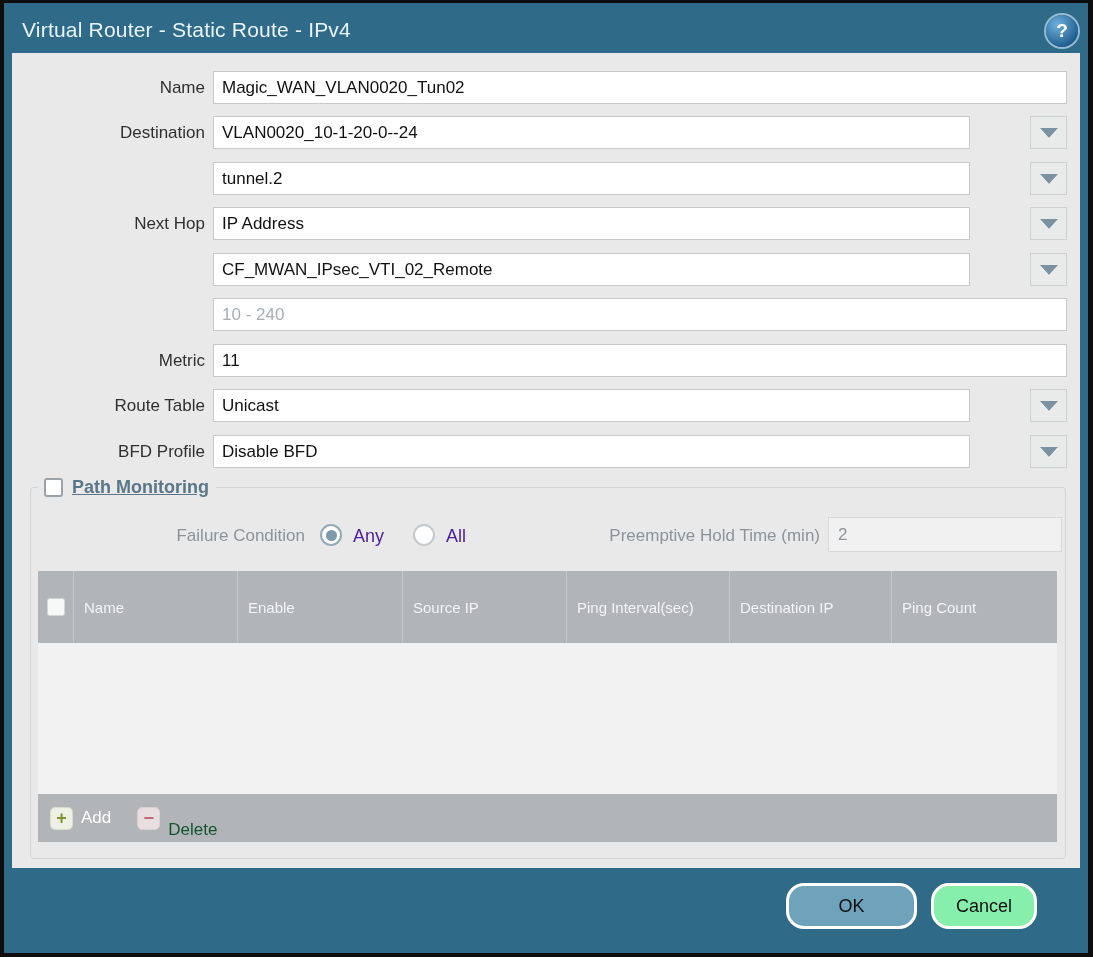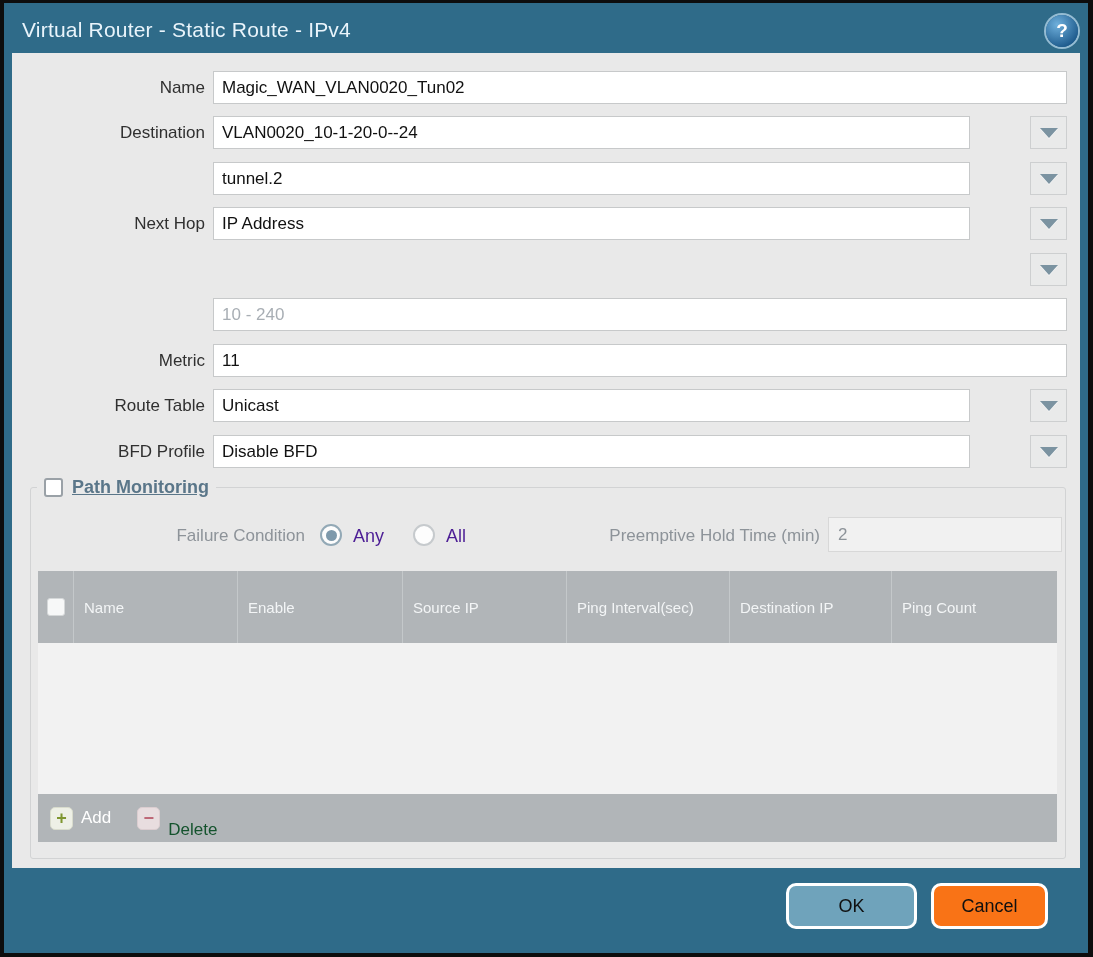--- a/index.html
+++ b/index.html
@@ -130,26 +130,26 @@
     display:flex; align-items:center; justify-content:center;
     font-size:18px; font-weight:bold; line-height:1;
   }
   .ticon.plus  { background:#eef0e6; border:1px solid #d9dccd; color:#7f9630; }
   .ticon.minus { background:#f2e4e6; border:1px solid #e3d2d5; color:#c05a6b; opacity:0.85; }
   .tool-label { font-size:17px; color:#fff; }
   .tool.del .tool-label { color:#14532d;margin-top:24px; }
   
   .btn {
     position:absolute; top:883px; height:46px;
-    border:3px solid #ffffff; border-radius:10px;
+    border:3px solid #ffffff; border-radius:18px;
     display:flex; align-items:center; justify-content:center;
     font-size:18px; color:#101010; cursor:pointer;
   }
   .btn.ok     { left:786px; width:131px; background:#6fa3bb; }
-  .btn.cancel { left:931px; width:117px; background:#f97316; }
+  .btn.cancel { left:931px; width:106px; background:#86efac; }
 </style>
 </head>
 <body>
 
 <div class="frame"></div>
 <div class="title">Virtual Router - Static Route - IPv4</div>
 <div class="help">?</div>
 
 <div class="content">
 
@@ -176,20 +176,21 @@
   <div class="row" style="top:154px">
     <div class="lbl">Next Hop</div>
     <input class="inp short" value="IP Address" style="">
     <div class="ddbtn">
         <span class="tri"></span>
       </div>
   </div>
 
   <div class="row" style="top:200px">
     <div class="lbl"></div>
+    <input class="inp short" value="CF_MWAN_IPsec_VTI_02_Remote" style="">
     <div class="ddbtn">
         <span class="tri"></span>
       </div>
   </div>
 
   <div class="row" style="top:245px">
     <input class="inp full" placeholder="10 - 240" style="">
   </div>
 
   <div class="row" style="top:291px">

